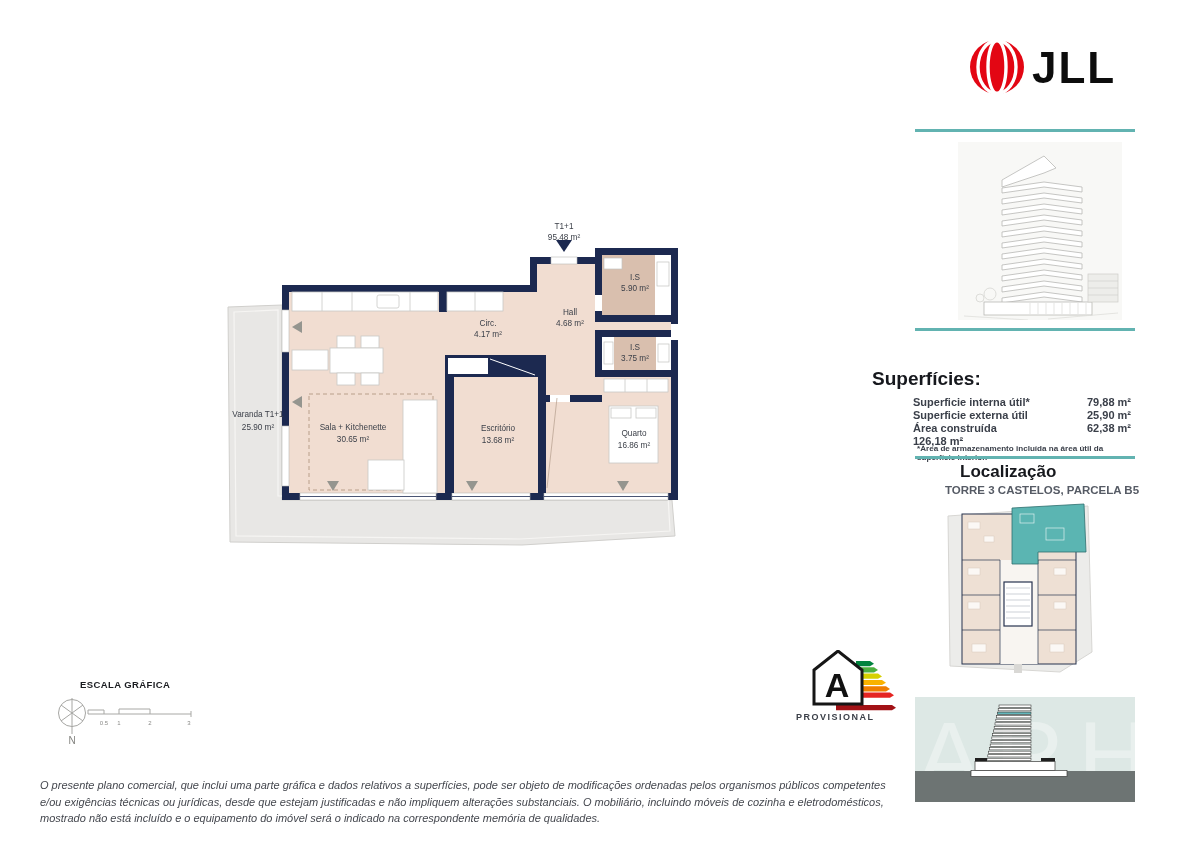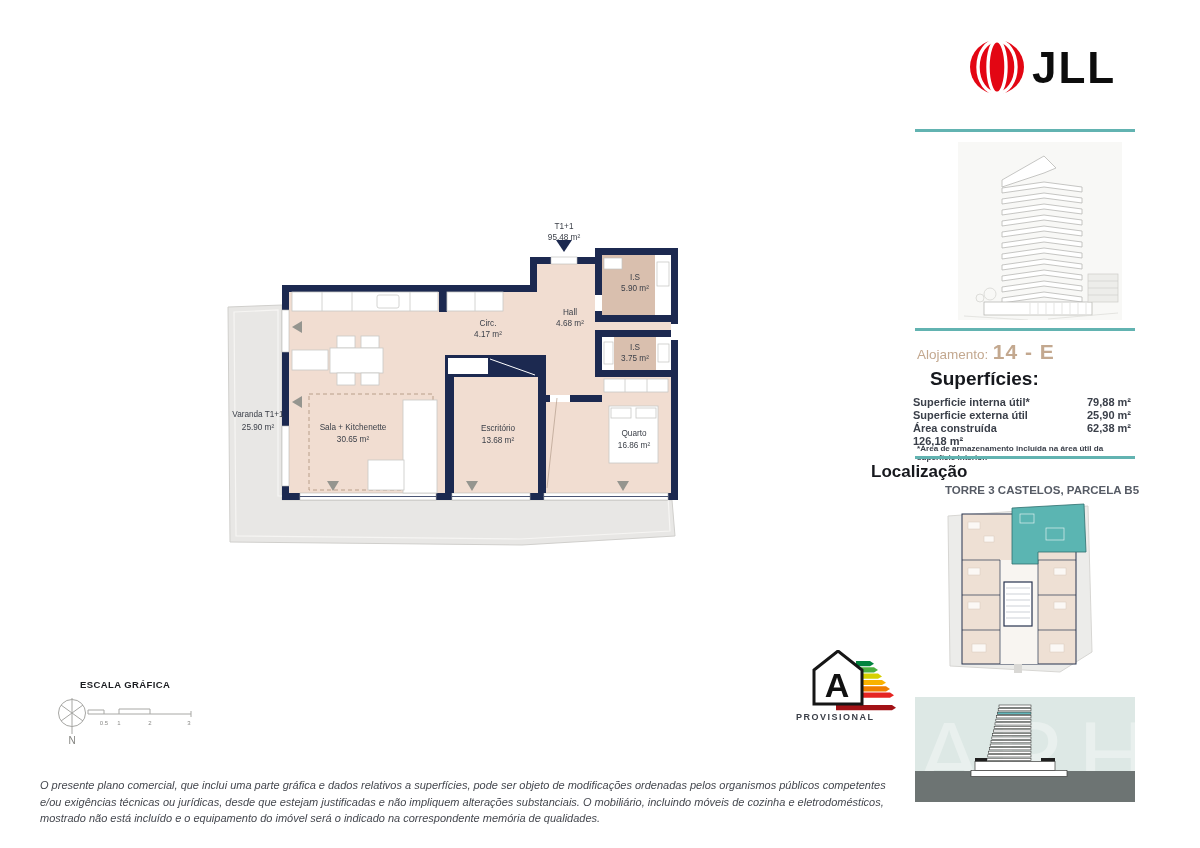--- a/index.html
+++ b/index.html
@@ -226,26 +226,22 @@
       <line x1="130" y1="153" x2="160" y2="153" stroke="#cecdc9" stroke-width="0.6"></line>
       <circle cx="32" cy="152" r="6" fill="none" stroke="#d6d5d2" stroke-width="0.8"></circle>
       <circle cx="22" cy="156" r="4" fill="none" stroke="#d6d5d2" stroke-width="0.8"></circle>
       <line x1="6" y1="174" x2="70" y2="178" stroke="#dededb" stroke-width="0.8"></line>
       <line x1="90" y1="177" x2="160" y2="171" stroke="#dededb" stroke-width="0.8"></line>
     </g>
   </svg>
 
   <div class="abs rule" style="left:915px;top:328px;width:220px;"></div>
 
-  <div class="abs aloja" style="left:917px;top:340px;width:218px;">
-    <span class="lbl">Alojamento:</span>
-    <span class="val">14 - E</span>
-  </div>
-
-  <div class="abs sup-title" style="left:930px;top:368px;">Superfícies:</div>
+
+  <div class="abs sup-title" style="left:872px;top:368px;">Superfícies:</div>
 
   <div class="abs" style="left:913px;top:396px;width:218px;">
     <div class="area-row">
       <span>Superficie interna útil*</span>
       <span>79,88 m²</span>
     </div>
     <div class="area-row">
       <span>Superficie externa útil</span>
       <span>25,90 m²</span>
     </div>
@@ -255,21 +251,21 @@
     </div>
     <div class="area-row">
       <span>126,18 m²</span>
     </div>
   </div>
 
   <div class="abs footnote" style="left:917px;top:444px;width:220px;">*Área de armazenamento incluída na área útil da superfície interior.</div>
 
   <div class="abs rule" style="left:915px;top:456px;width:220px;"></div>
 
-  <div class="abs loc-title" style="left:871px;top:462px;">Localização</div>
+  <div class="abs loc-title" style="left:960px;top:462px;">Localização</div>
   <div class="abs loc-sub" style="left:917px;top:484px;margin-left:28px;">TORRE 3 CASTELOS, PARCELA B5</div>
 
   <svg class="abs" style="left:942px;top:502px" width="152" height="175" viewBox="0 0 152 175">
     <polygon points="6,14 146,4 150,150 118,170 8,164" fill="#ececea" stroke="#d7d6d3" stroke-width="1"></polygon>
     <rect x="20" y="12" width="114" height="150" fill="#eee0d4" stroke="#27334f" stroke-width="1"></rect>
     <rect x="58" y="58" width="38" height="104" fill="#f8f5f1"></rect>
     <g stroke="#27334f" stroke-width="0.7">
       <line x1="58" y1="58" x2="58" y2="162"></line>
         <line x1="96" y1="58" x2="96" y2="162"></line>
       <line x1="20" y1="58" x2="58" y2="58"></line>

